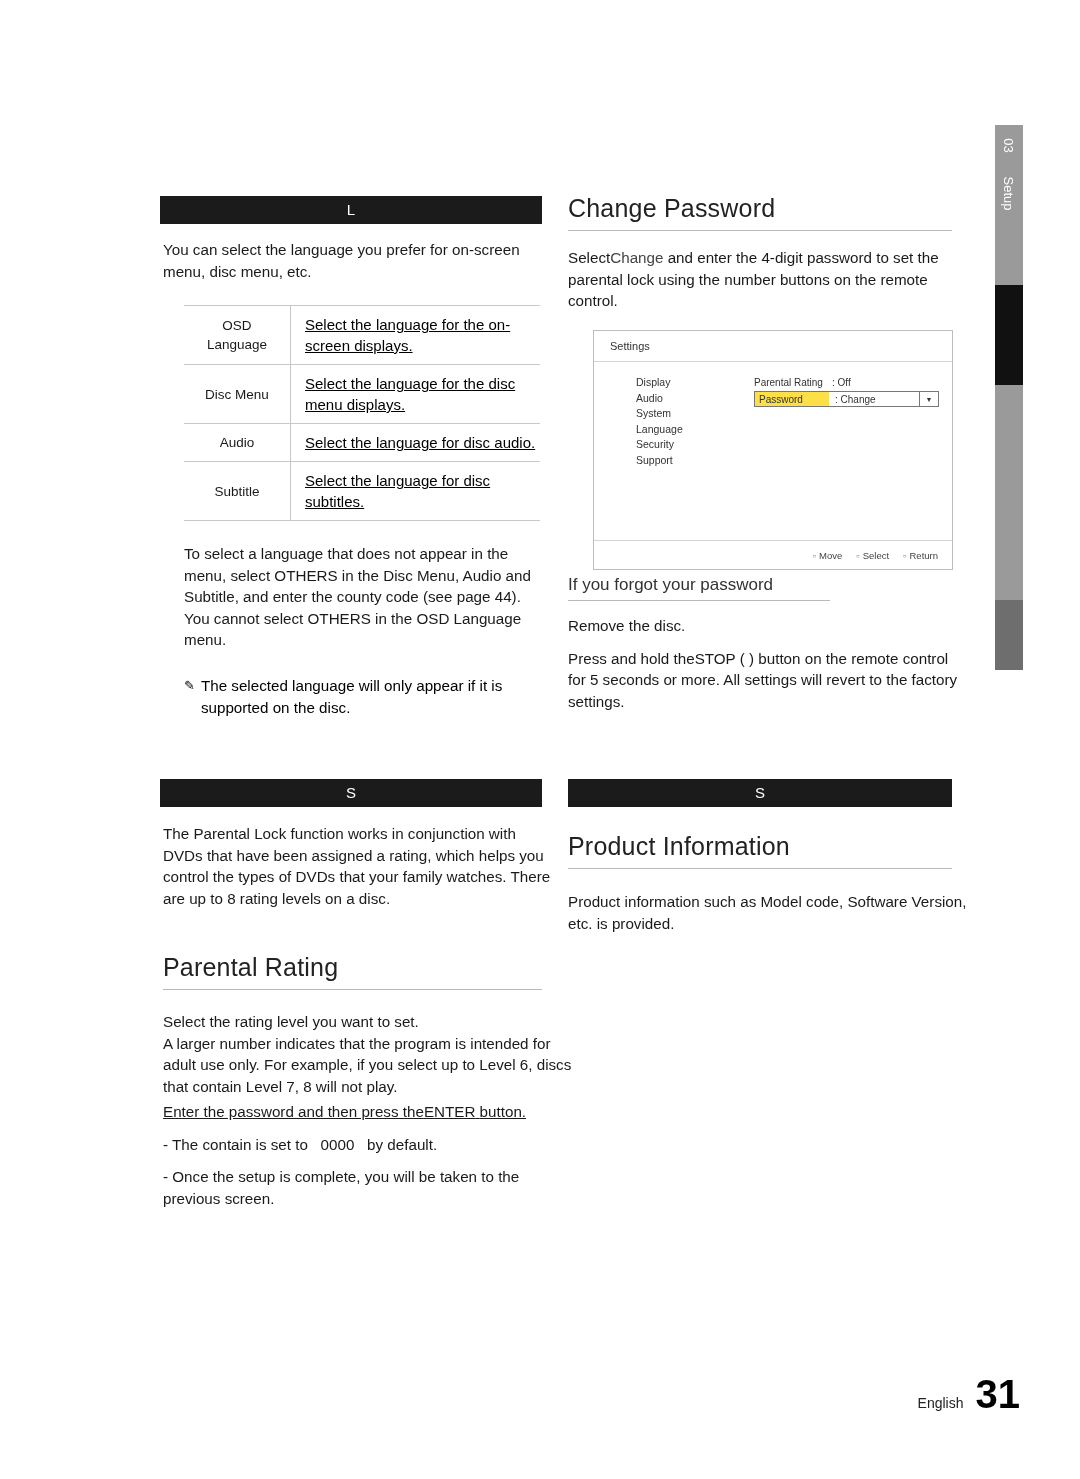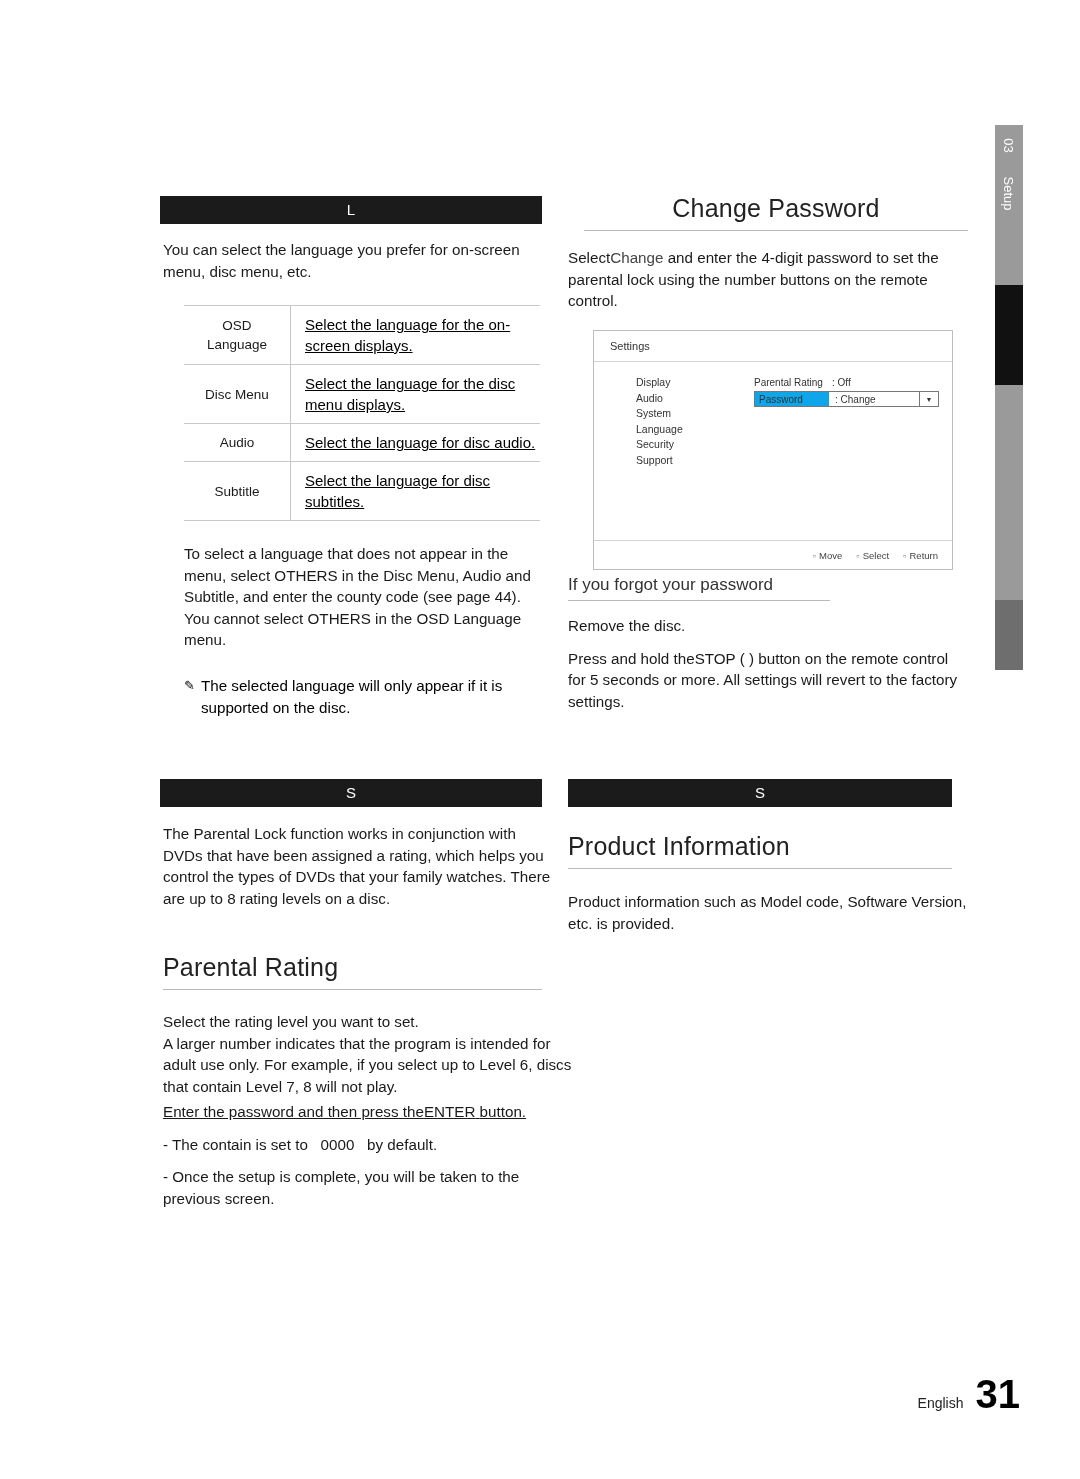--- a/index.html
+++ b/index.html
@@ -204,21 +204,21 @@
   }
   .osd-row .lbl { width: 78px; }
   .osd-row.highlight {
     background: #ffffff;
     border: 1px solid #777;
     height: 14px;
     margin-top: 1px;
     position: relative;
   }
   .osd-row.highlight .lbl {
-    background: #0ea5e9;
+    background: #fde047;
     height: 100%;
     display: flex;
     align-items: center;
     padding-left: 4px;
     width: 74px;
     box-sizing: border-box;
   }
   .osd-row.highlight .val {
     padding-left: 6px;
   }
@@ -340,21 +340,21 @@
     <p class="body" style="margin-top:11px;">
       <span>- The contain is set to</span>&nbsp; &nbsp;<span>0000</span>&nbsp; &nbsp;<span>by default.</span>
     </p>
     <p class="body" style="margin-top:11px;">- Once the setup is complete, you will be taken to the previous screen.</p>
   </div>
 
 </div>
 
 <div class="col-right">
 
-  <div style="position:absolute; top:194px; left:16px; width:384px;text-align:center;">
+  <div style="position:absolute; top:194px; left:0; width:384px;">
     <div class="h1">Change Password</div>
   </div>
 
   <div style="position:absolute; top:247px; left:0; width:388px;">
     <p class="body">
       <span>Select</span><span style="color:#444;">Change</span> <span>and enter the 4-digit password to set the parental lock using the number buttons on the remote control.</span>
     </p>
   </div>
 
   <div style="position:absolute; top:330px; left:25px;">

